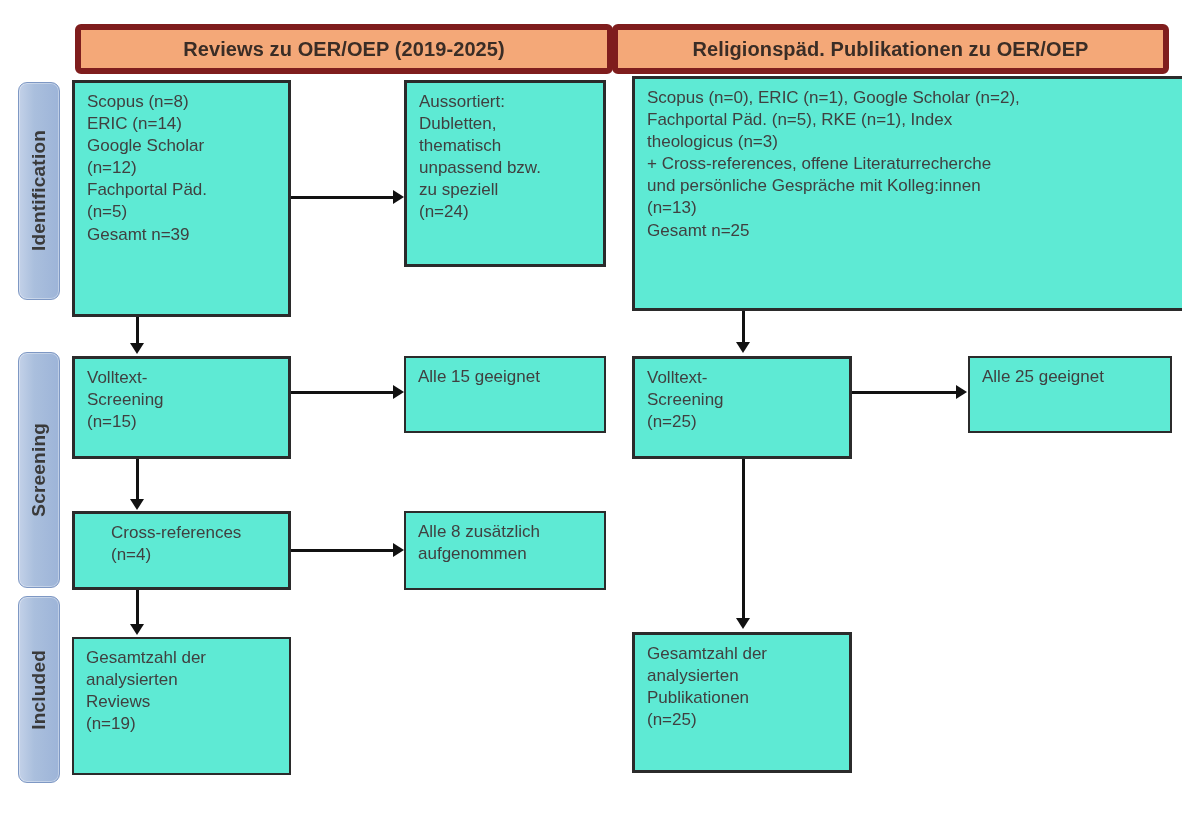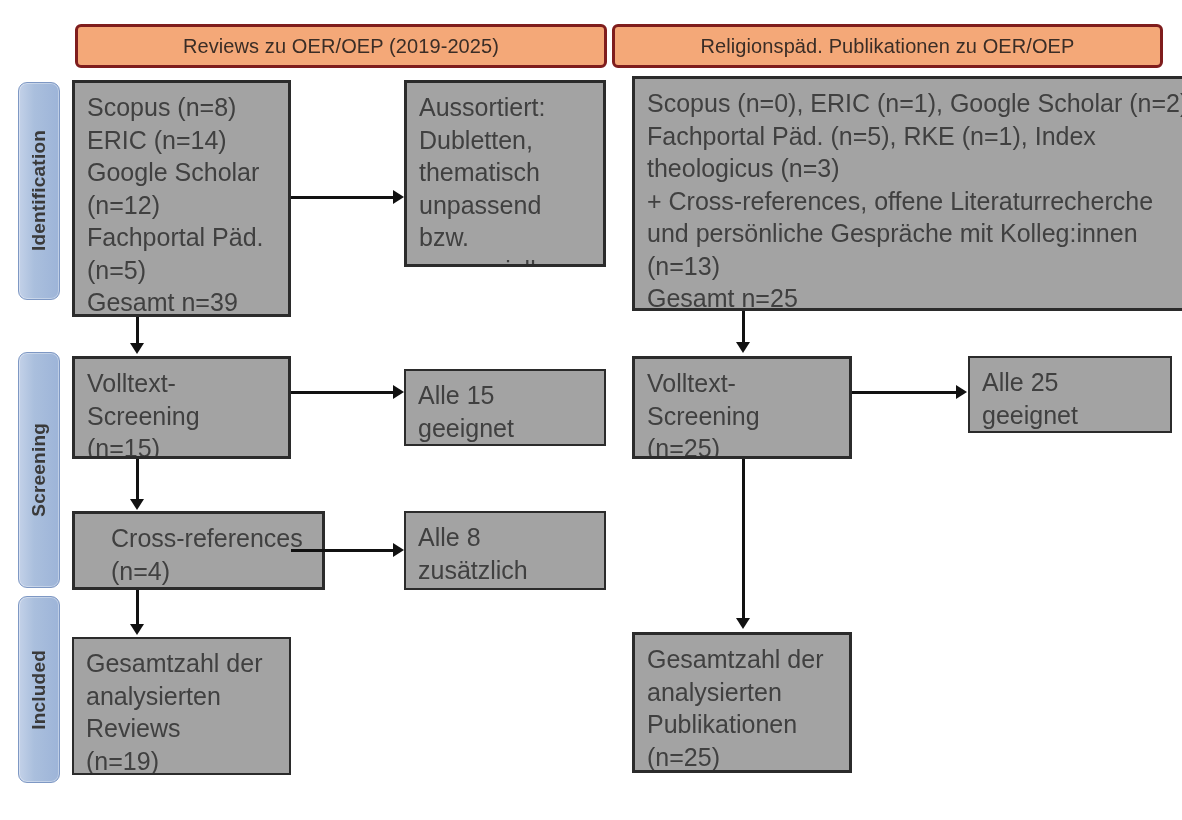--- a/index.html
+++ b/index.html
@@ -36,41 +36,41 @@
     color: #3a3a3a;
     letter-spacing: 0.2px;
     white-space: nowrap;
   }
 
   
   .col-header {
     position: absolute;
     height: 38px;
     background: #f4a878;
-    border: 3px solid #7f1d1d;
+    border: 6px solid #7f1d1d;
     border-radius: 6px;
     display: flex;
     align-items: center;
     justify-content: center;
     color: #3a2d26;
     font-size: 20px;
-    font-weight: normal;
+    font-weight: bold;
     letter-spacing: 0.1px;
     white-space: nowrap;
   }
 
   
   .flow-box {
     position: absolute;
-    background: #a3a3a3;
+    background: #5eead4;
     border: 3px solid #2b2b2b;
     box-sizing: border-box;
     padding: 8px 10px 6px 12px;
     color: #404040;
-    font-size: 25px;
+    font-size: 17px;
     line-height: 1.30;
     white-space: pre-line;
     overflow: hidden;
   }
   .flow-box.thin { border-width: 2px; }
 
   
   .conn {
     position: absolute;
     background: #111111;
@@ -131,29 +131,29 @@
   <div class="conn h" style="left:291px; top:196px; width:102px;"></div>
   <div class="arrow-right" style="left:393px; top:190px;"></div>
 
   <div class="conn v" style="left:136px; top:317px; height:28px;"></div>
   <div class="arrow-down" style="left:130px; top:343px;"></div>
 
   <div class="flow-box" style="left:72px; top:356px; width:219px; height:103px;">Volltext-
 Screening
 (n=15)</div>
 
-  <div class="flow-box thin" style="left:404px; top:356px; width:202px; height:77px;margin-top:13px;">Alle 15 geeignet</div>
+  <div class="flow-box thin" style="left:404px; top:356px; width:202px; height:77px;">Alle 15 geeignet</div>
 
   <div class="conn h" style="left:291px; top:391px; width:102px;"></div>
   <div class="arrow-right" style="left:393px; top:385px;"></div>
 
   <div class="conn v" style="left:136px; top:459px; height:42px;"></div>
   <div class="arrow-down" style="left:130px; top:499px;"></div>
 
-  <div class="flow-box" style="left:72px; top:511px; width:253px; height:79px;padding-left:36px;">Cross-references
+  <div class="flow-box" style="left:72px; top:511px; width:219px; height:79px;padding-left:36px;">Cross-references
 (n=4)</div>
 
   <div class="flow-box thin" style="left:404px; top:511px; width:202px; height:79px;">Alle 8 zusätzlich
 aufgenommen</div>
 
   <div class="conn h" style="left:291px; top:549px; width:102px;"></div>
   <div class="arrow-right" style="left:393px; top:543px;"></div>
 
   <div class="conn v" style="left:136px; top:590px; height:36px;"></div>
   <div class="arrow-down" style="left:130px; top:624px;"></div>

